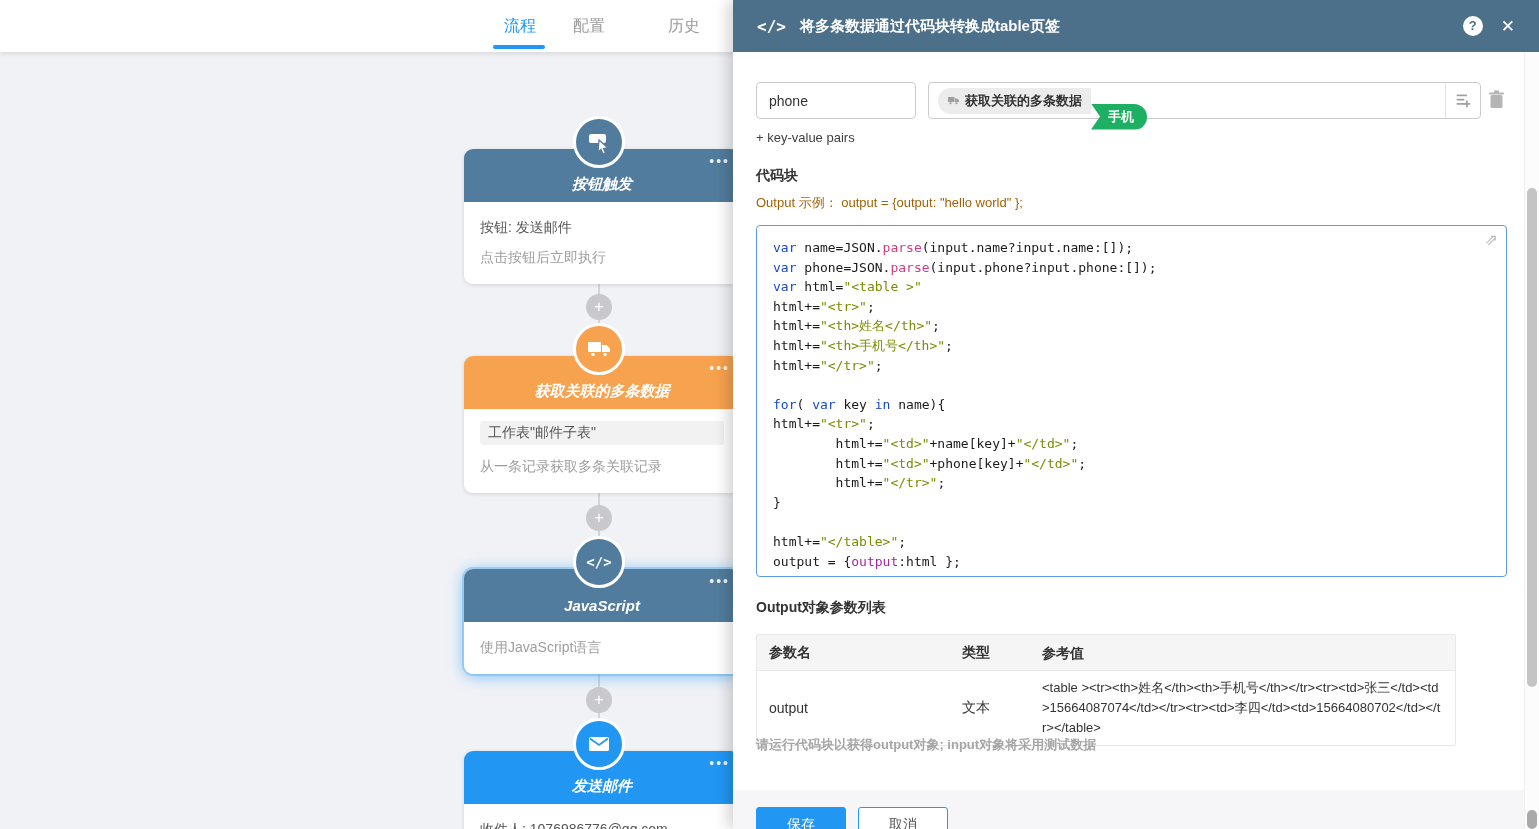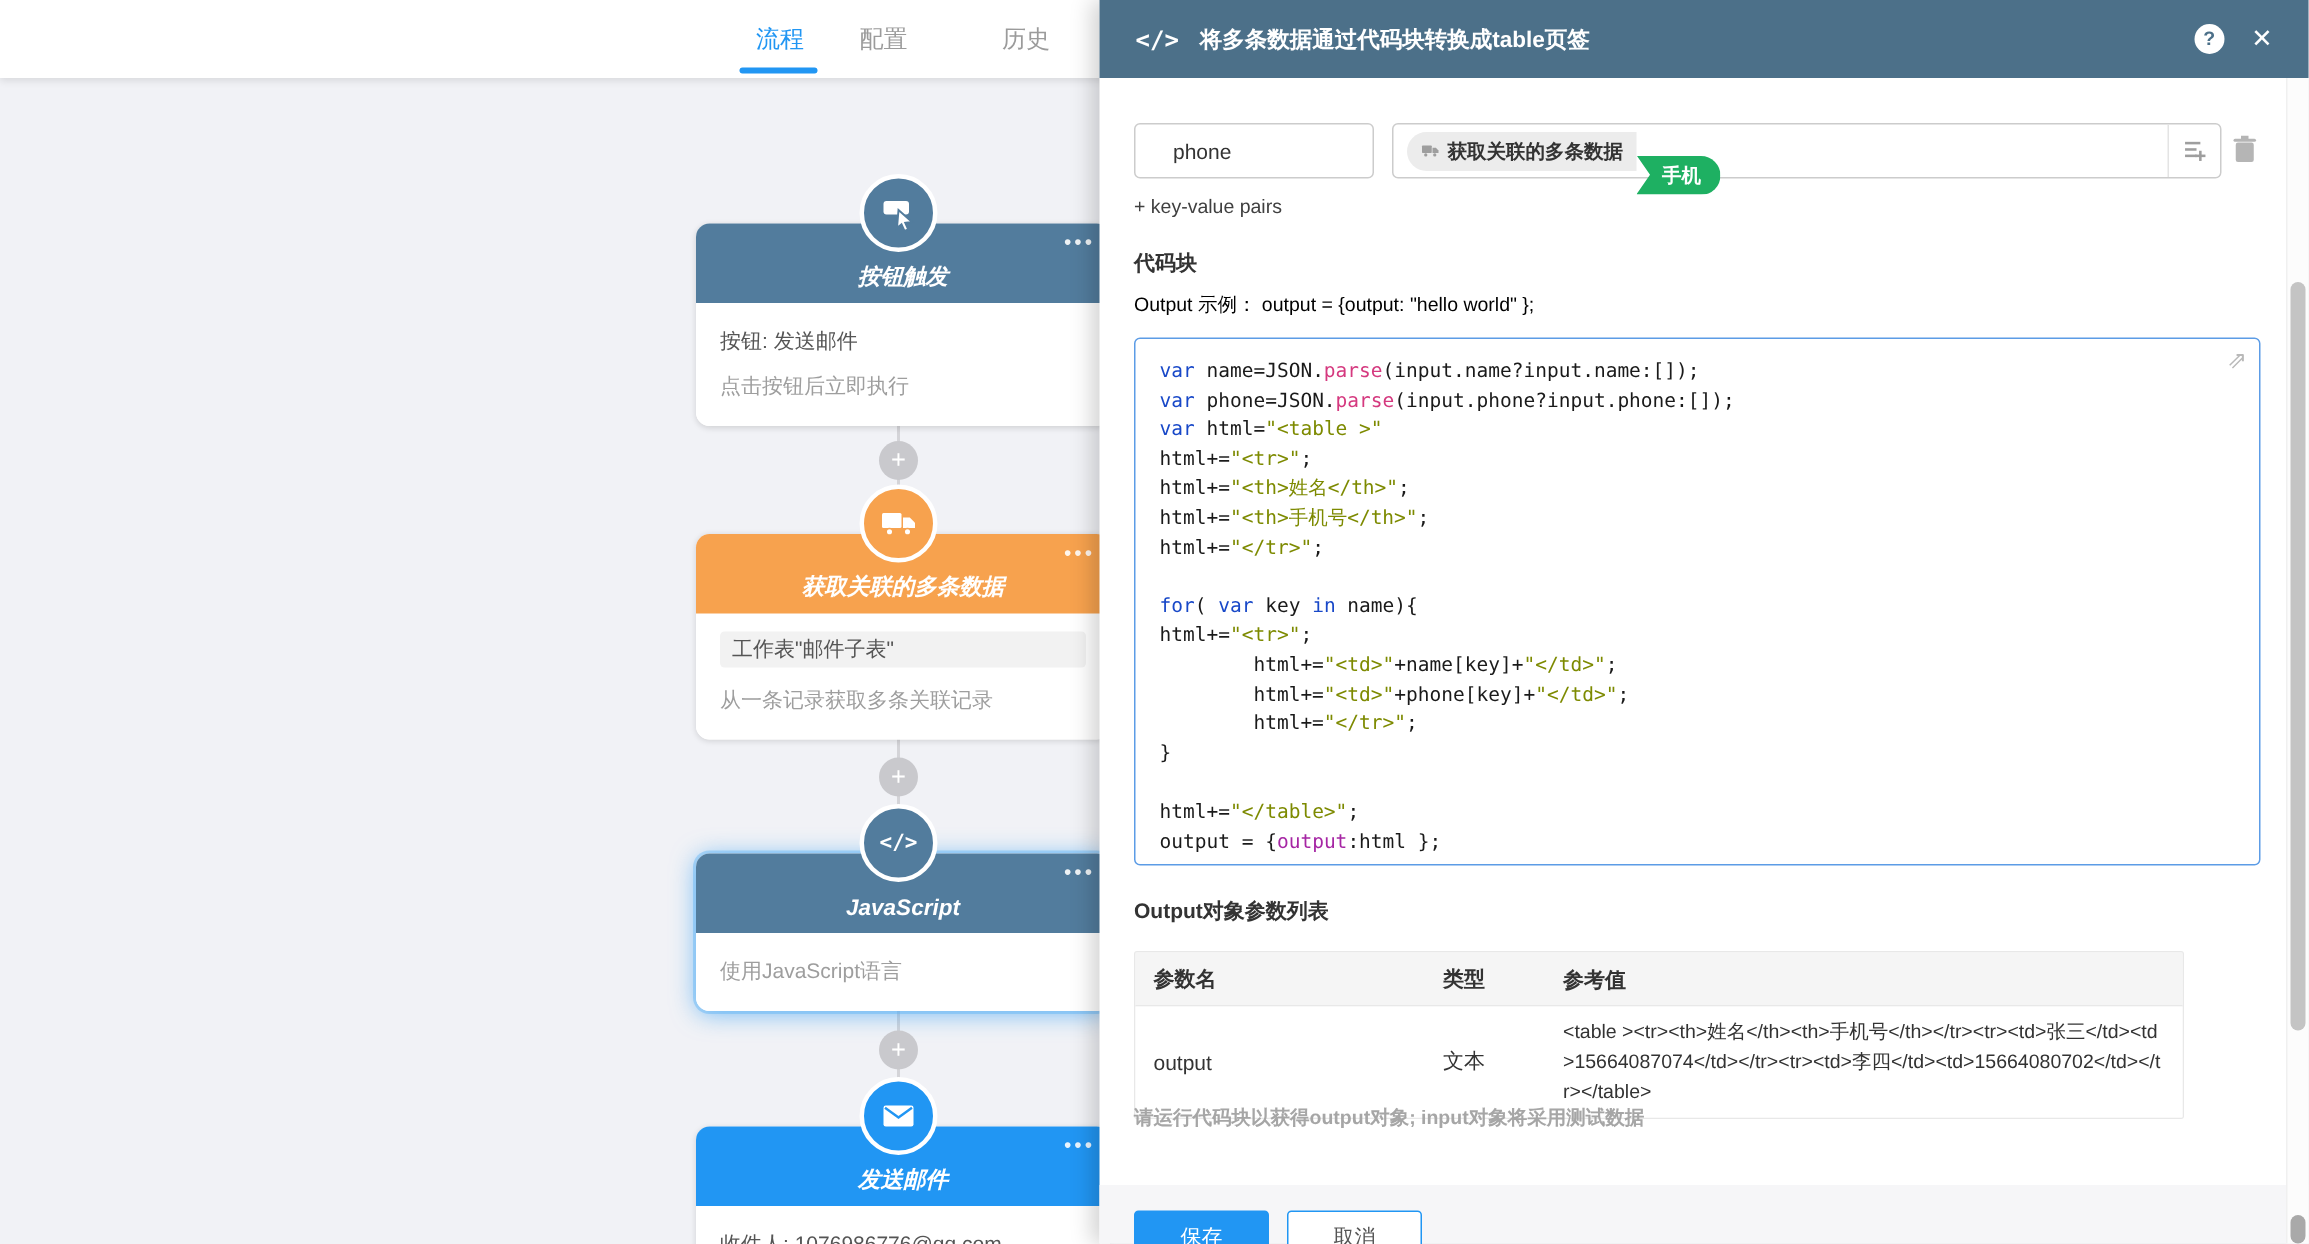--- a/index.html
+++ b/index.html
@@ -46,38 +46,38 @@
     box-shadow:-5px 0 14px rgba(0,0,0,.18); z-index:10; }
   .dlg-header { height:52px; background:#4c7089; display:flex; align-items:center; padding:0 24px; }
   .dlg-header-icon { color:#fff; font-family:"DejaVu Sans Mono",monospace; font-weight:bold;
     font-size:16px; margin-right:14px; }
   .dlg-title { color:#fff; font-size:15px; font-weight:bold; flex:1; }
   .dlg-help { width:20px; height:20px; border-radius:50%; background:#fff; color:#4c7089;
     font-size:13px; font-weight:bold; text-align:center; line-height:20px; margin-right:18px; cursor:pointer; }
   .dlg-close { color:#fff; font-size:17px; cursor:pointer; }
 
   .key-input { position:absolute; left:23px; top:82px; width:160px; height:37px;
-    border:1px solid #ccc; border-radius:4px; padding:0 25px; font-size:14px; color:#333;
+    border:1px solid #ccc; border-radius:4px; padding:0 12px; font-size:14px; color:#333;
     font-family:inherit; }
   .value-field { position:absolute; left:195px; top:82px; width:553px; height:37px;
     border:1px solid #ccc; border-radius:4px; display:flex; align-items:center; }
   .pill-group { display:flex; align-items:center; margin-left:9px; }
   .pill-src { display:flex; align-items:center; gap:5px; background:#ececec;
     border-radius:13px 0 0 13px; padding:0 9px 0 9px; font-size:13px; font-weight:bold;
     color:#333; height:26px; }
   .pill-field { background:#1eb062; color:#fff; font-size:13px; font-weight:bold; height:26px;
     line-height:26px; padding:0 13px 0 17px; border-radius:0 13px 13px 0;
     clip-path:polygon(0 0,100% 0,100% 100%,0 100%,9px 50%);margin-top:32px; }
   .value-tools { margin-left:auto; width:35px; height:35px; border-left:1px solid #e4e4e4;
     display:flex; align-items:center; justify-content:center; cursor:pointer; }
   .trash-btn { position:absolute; left:755px; top:90px; cursor:pointer; }
   .kv-add { position:absolute; left:23px; top:130px; font-size:13px; color:#404040; cursor:pointer; }
 
   .sec-label { position:absolute; left:23px; font-size:14px; font-weight:bold; color:#333; }
-  .hint { position:absolute; left:23px; top:194px; font-size:13px; color:#000000; }
+  .hint { position:absolute; left:23px; top:194px; font-size:13px; color:#a16207; }
 
   .code-box { position:absolute; left:23px; top:225px; width:751px; height:352px;
     border:1px solid #5c9ce6; border-radius:4px; background:#fff; padding:12px 16px; overflow:hidden; }
   .code-line { font-family:"DejaVu Sans Mono",monospace; font-size:13px; height:19.6px;
     line-height:19.6px; white-space:pre; color:#000; }
   .tk-k { color:#1848c8; } .tk-f { color:#d5397f; } .tk-s { color:#7d8a00; }
   .tk-p { color:#a626a4; } .tk-n { color:#1a1a1a;text-align:center; }
   .expand-btn { position:absolute; right:8px; top:4px; color:#b9b9b9; font-size:16px; cursor:pointer; }
 
   .out-table { position:absolute; left:23px; top:634px; width:700px; border:1px solid #e8e8e8;

